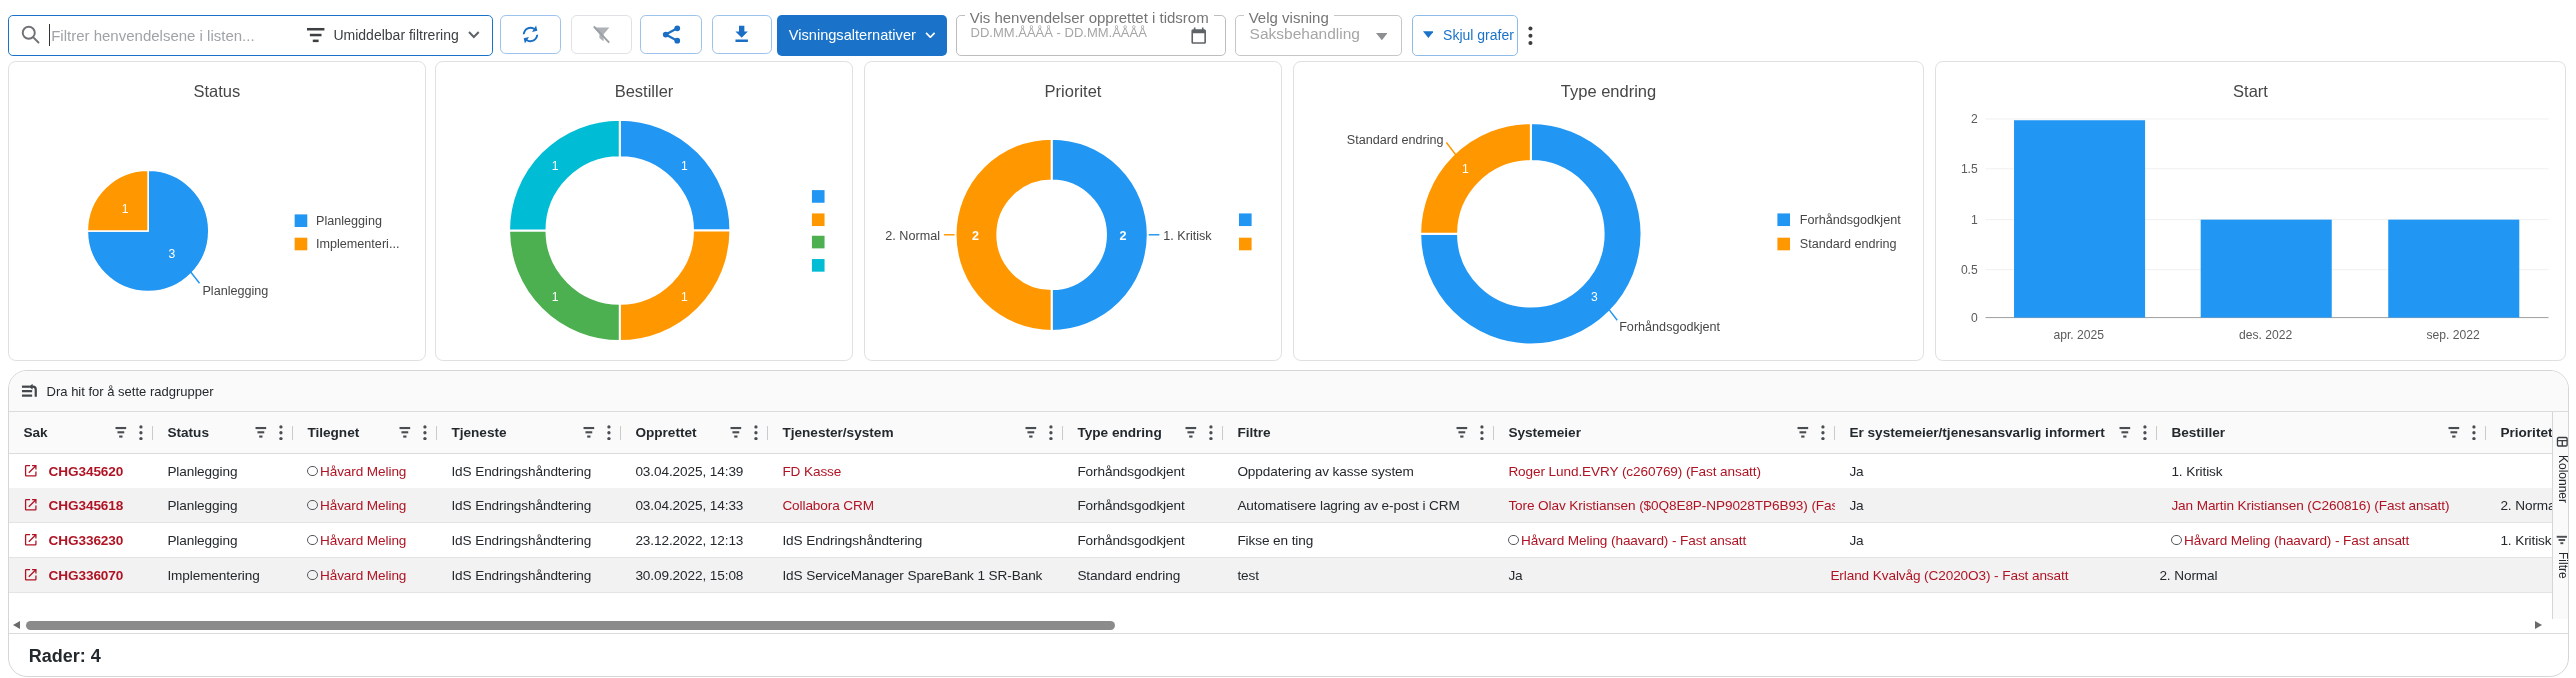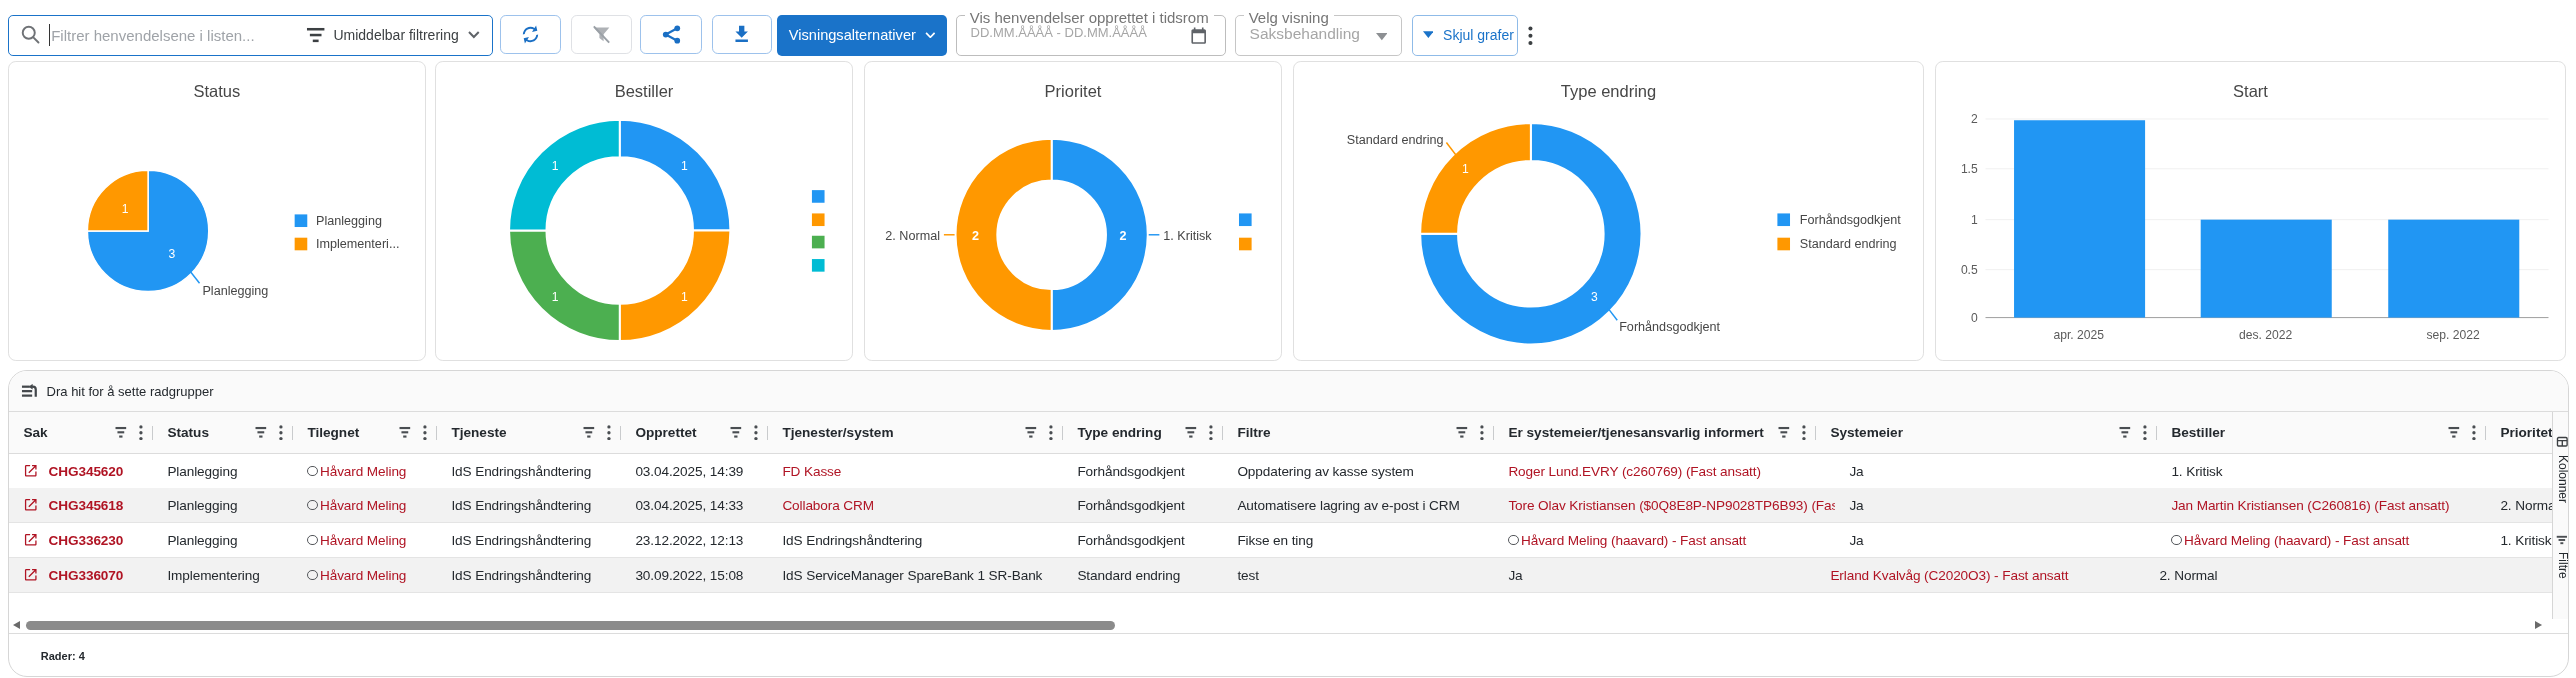--- a/index.html
+++ b/index.html
@@ -297,36 +297,36 @@
           <rect x="2.5" y="5.4" width="7" height="2.2" fill="#4a4e52"></rect>
           <rect x="4.3" y="9.8" width="3.4" height="2.2" fill="#4a4e52"></rect>
         </svg>
         <svg width="3.9" height="15.5" viewBox="0 0 4 16" style="flex:0 0 auto;margin-left:12.6px">
           <circle cx="2" cy="2" r="1.7" fill="#4a4e52"></circle>
           <circle cx="2" cy="8" r="1.7" fill="#4a4e52"></circle>
           <circle cx="2" cy="14" r="1.7" fill="#4a4e52"></circle>
         </svg>
         <span class="hsep"></span>
       </div>
+<div class="hcell" style="width:341px">
+        <span class="t">Systemeier</span>
+        <svg width="11.7" height="12.6" viewBox="0 0 12 13" style="flex:0 0 auto">
+          <rect x="0.5" y="1" width="11" height="2.2" fill="#4a4e52"></rect>
+          <rect x="2.5" y="5.4" width="7" height="2.2" fill="#4a4e52"></rect>
+          <rect x="4.3" y="9.8" width="3.4" height="2.2" fill="#4a4e52"></rect>
+        </svg>
+        <svg width="3.9" height="15.5" viewBox="0 0 4 16" style="flex:0 0 auto;margin-left:12.6px">
+          <circle cx="2" cy="2" r="1.7" fill="#4a4e52"></circle>
+          <circle cx="2" cy="8" r="1.7" fill="#4a4e52"></circle>
+          <circle cx="2" cy="14" r="1.7" fill="#4a4e52"></circle>
+        </svg>
+        <span class="hsep"></span>
+      </div>
 <div class="hcell" style="width:322px">
         <span class="t">Er systemeier/tjenesansvarlig informert</span>
-        <svg width="11.7" height="12.6" viewBox="0 0 12 13" style="flex:0 0 auto">
-          <rect x="0.5" y="1" width="11" height="2.2" fill="#4a4e52"></rect>
-          <rect x="2.5" y="5.4" width="7" height="2.2" fill="#4a4e52"></rect>
-          <rect x="4.3" y="9.8" width="3.4" height="2.2" fill="#4a4e52"></rect>
-        </svg>
-        <svg width="3.9" height="15.5" viewBox="0 0 4 16" style="flex:0 0 auto;margin-left:12.6px">
-          <circle cx="2" cy="2" r="1.7" fill="#4a4e52"></circle>
-          <circle cx="2" cy="8" r="1.7" fill="#4a4e52"></circle>
-          <circle cx="2" cy="14" r="1.7" fill="#4a4e52"></circle>
-        </svg>
-        <span class="hsep"></span>
-      </div>
-<div class="hcell" style="width:341px">
-        <span class="t">Systemeier</span>
         <svg width="11.7" height="12.6" viewBox="0 0 12 13" style="flex:0 0 auto">
           <rect x="0.5" y="1" width="11" height="2.2" fill="#4a4e52"></rect>
           <rect x="2.5" y="5.4" width="7" height="2.2" fill="#4a4e52"></rect>
           <rect x="4.3" y="9.8" width="3.4" height="2.2" fill="#4a4e52"></rect>
         </svg>
         <svg width="3.9" height="15.5" viewBox="0 0 4 16" style="flex:0 0 auto;margin-left:12.6px">
           <circle cx="2" cy="2" r="1.7" fill="#4a4e52"></circle>
           <circle cx="2" cy="8" r="1.7" fill="#4a4e52"></circle>
           <circle cx="2" cy="14" r="1.7" fill="#4a4e52"></circle>
         </svg>
@@ -409,21 +409,21 @@
 <div class="cell" style="width:160px">Standard endring</div>
 <div class="cell" style="width:271px">test</div>
 <div class="cell" style="width:322px">Ja</div>
 <div class="cell red" style="width:329px">Erland Kvalvåg (C2020O3) - Fast ansatt</div>
 <div class="cell" style="width:194px">2. Normal</div>
 </div>
 <div class="abs" style="left:17.5px;top:250px;width:1089px;height:8.7px;background:#8b8b8b;border-radius:4.9px"></div>
 <div class="abs" style="left:3.9px;top:250px;width:0;height:0;border-top:4.9px solid transparent;border-bottom:4.9px solid transparent;border-right:7.8px solid #6a6a6a"></div>
 <div class="abs" style="left:2526px;top:250px;width:0;height:0;border-top:4.9px solid transparent;border-bottom:4.9px solid transparent;border-left:7.8px solid #6a6a6a"></div>
 <div class="abs" style="left:0;top:262px;width:2561px;height:45px;border-top:1px solid #dcdcdc;display:flex;align-items:center">
-      <span style="margin-left:32px;font-size:11px;font-weight:bold;color:#24292e">Rader: 4</span>
+      <span style="margin-left:20px;font-size:18px;font-weight:bold;color:#24292e">Rader: 4</span>
     </div>
 <div class="abs" style="left:2543px;top:41px;width:18.4px;height:207px;border-left:1px solid #d6d6d6;background:#fafafa">
 <svg width="14.6" height="13.6" viewBox="0 0 24 24" style="position:absolute;left:1.9px;top:23px" fill="none" stroke="#3c4043" stroke-width="2.4">
         <rect x="3.5" y="4.5" width="17" height="15" rx="2"></rect>
         <line x1="3.5" y1="10" x2="20.5" y2="10"></line>
         <line x1="12" y1="10" x2="12" y2="19.5"></line>
       </svg>
 <span class="vtext" style="left:2.9px;top:43px">Kolonner</span>
 <svg width="11.7" height="9.7" viewBox="0 0 16 13" style="position:absolute;left:2.9px;top:123px">
         <rect x="1" y="1" width="14" height="2.6" fill="#4a4e52"></rect>

